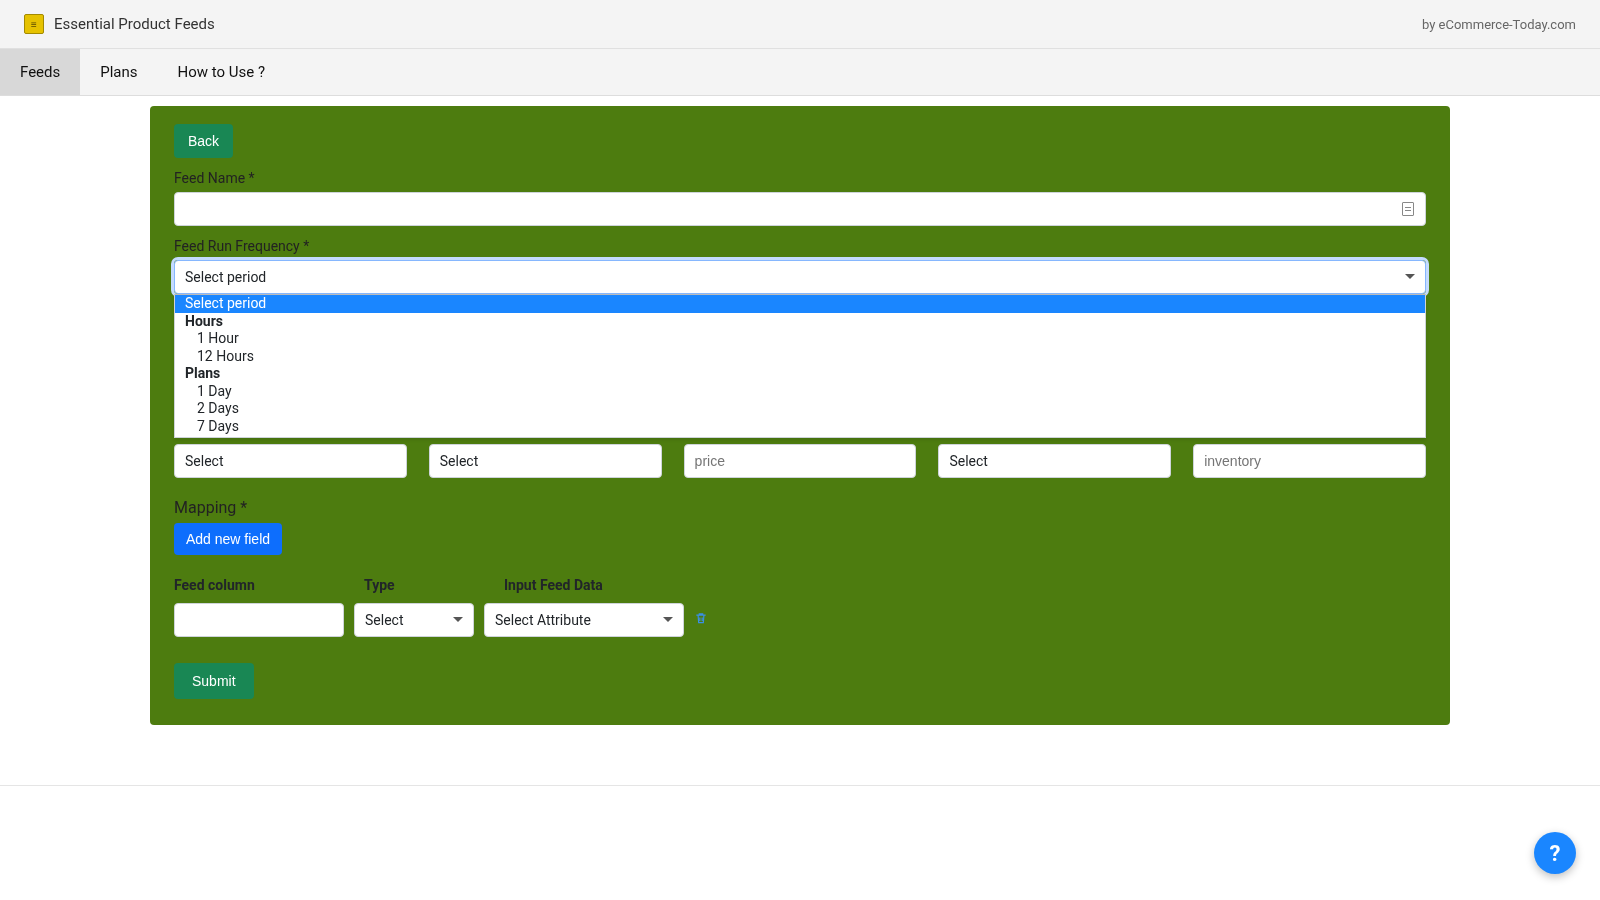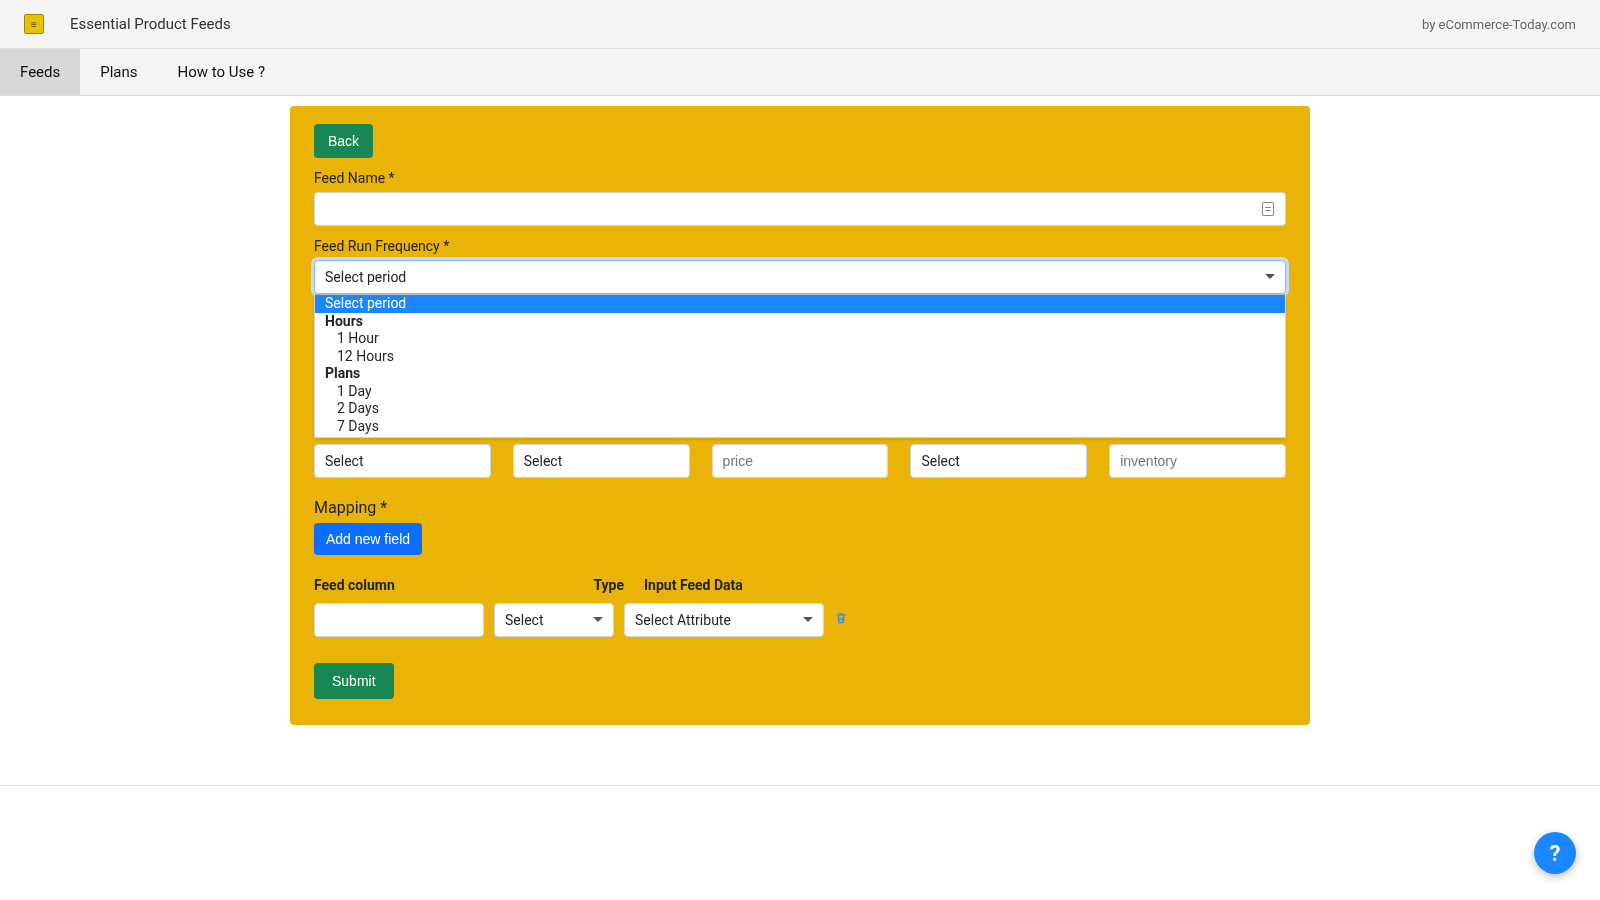--- a/index.html
+++ b/index.html
@@ -6,35 +6,35 @@
   body { font-family: -apple-system, BlinkMacSystemFont, "Segoe UI", Roboto, Helvetica, Arial, sans-serif; background: #fff; color: #212529; }
   .topbar {
     background: #f4f4f4;
     border-bottom: 1px solid #e0e0e0;
     display: flex; align-items: center; justify-content: space-between;
     padding: 14px 24px 14px 24px;
   }
   .brand { display: flex; align-items: center; gap: 10px; }
   .brand-logo { width: 20px; height: 20px; background: #e6c200; border: 1px solid #a38a00; border-radius: 2px; display:flex; align-items:center; justify-content:center;}
   .brand-logo span { font-size: 10px; font-weight:bold; color:#5a4a00;}
-  .brand-title { font-size: 15px; color:#333;margin-left:16px; }
+  .brand-title { font-size: 15px; color:#333; }
   .byline { font-size: 13px; color: #666; }
   .byline a { color:#666; text-decoration:none;}
   .tabs {
     background: #f4f4f4;
     border-bottom: 1px solid #ddd;
     display: flex;
   }
   .tab { padding: 14px 20px; font-size: 15px; color: #111; cursor: pointer; }
   .tab.active { background: #d8d8d8; }
   .page { padding: 10px 0 40px 0; }
   .card {
-    width: 1020px;
+    width: 1300px;
     margin: 0 auto;
-    background: #eab308;
+    background: #4d7c0f;
     border-radius: 4px;
     padding: 18px 24px 26px 24px;
   }
   .btn { display:inline-block; border:none; border-radius:4px; cursor:pointer; font-size:14px; }
   .btn-green { background:#198754; color:#fff; padding: 9px 14px; }
   .btn-blue  { background:#0d6efd; color:#fff; padding: 8px 12px; }
   .label { font-size: 14px; color:#222; margin: 12px 0 6px 0; display:block;}
   .label.bigger { font-size: 16px; }
   .input, .select {
     width: 100%; background: #fff; border: 1px solid #ced4da; border-radius: 4px;
@@ -71,21 +71,21 @@
   .dropdown .opt { padding-left: 22px; cursor:pointer;}
   .dropdown .opt.selected { background:#1a86ff; color:#fff; padding-left:10px;}
   .dropdown .group { font-weight:700; }
   
   .row5 { display:flex; gap: 22px; margin-top: 0; }
   .row5 .cell { flex:1; }
   .placeholder { color:#6c757d; }
   
   .mapping-head { display:flex; gap:20px; margin-top: 22px; font-weight:700; font-size:14px;}
   .mapping-head > div:nth-child(1){ width:170px;}
-  .mapping-head > div:nth-child(2){ width:120px;text-align:right;}
+  .mapping-head > div:nth-child(2){ width:120px;}
   .mapping-head > div:nth-child(3){ flex:0 0 200px;}
   .mapping-row { display:flex; gap:10px; margin-top:10px; align-items:center;}
   .mapping-row .c1{ width:170px; }
   .mapping-row .c2{ width:120px; }
   .mapping-row .c3{ width:200px; }
   .trash {
     width:14px; cursor:pointer;
   }
   .trash svg { width:14px; height:16px;}
   .footer-border { border-top:1px solid #e5e5e5; margin-top: 20px;}

